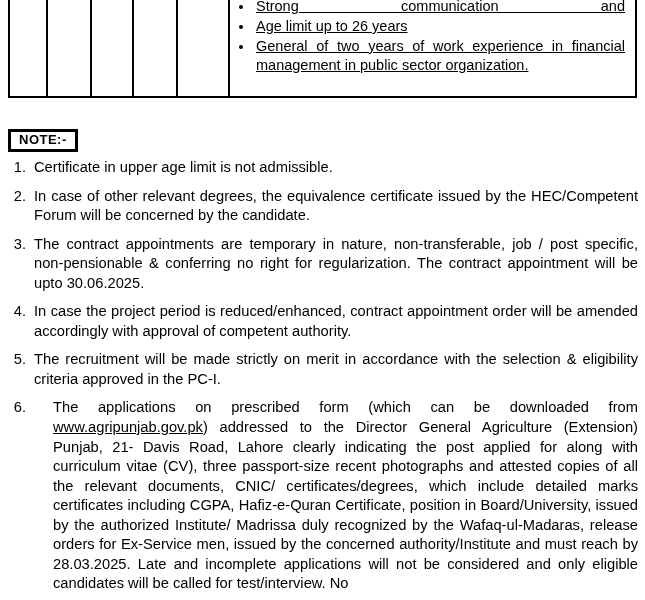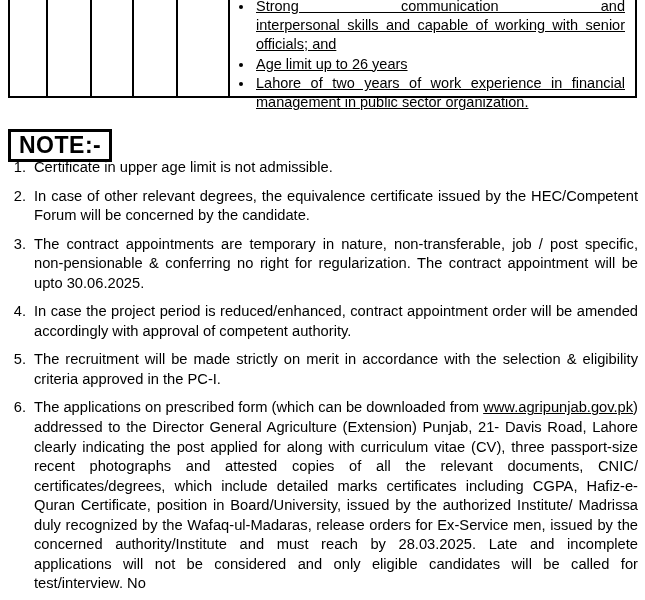--- a/index.html
+++ b/index.html
@@ -70,21 +70,21 @@
     text-align-last: justify;
   }
 
   
   .note-head {
     position: absolute;
     top: 129px;
     left: 8px;
     border: 3px solid #000;
     padding: 1px 8px 2px 8px;
-    font-size: 23px;
+    font-size: 13px;
     font-weight: bold;
     letter-spacing: 0.5px;
     line-height: 1.05;
   }
 
   
   .notes {
     position: absolute;
     top: 158px;
     left: 8px;
@@ -103,40 +103,41 @@
     text-align: right;
     padding-right: 8px;
     box-sizing: border-box;
   }
   .note-body {
     flex: 1;
     text-align: justify;
   }
   .note-body.last {
     text-align: justify;
+    margin-left: 19px;
   }
   b, strong { font-weight: normal; }
   u { text-decoration: underline; }
 </style>
 </head>
 <body>
 
 <div class="page">
 
   <div class="table-frag">
     <div class="tcell c1"></div>
     <div class="tcell c2"></div>
     <div class="tcell c3"></div>
     <div class="tcell c4"></div>
     <div class="tcell c5"></div>
     <div class="tcell c6">
       <ul class="req-list">
-        <li class="firstline"><span class="spread">Strong communication and</span><span>interpersonal skills and capable of working with senior officials; and</span></li>
+        <li class="firstline"><span class="spread">Strong communication and</span></li>
         <li>Age limit up to 26 years</li>
-        <li>Lahore of two years of work experience in financial management in public sector organization.</li>
+        <li>General of two years of work experience in financial management in public sector organization.</li>
       </ul>
     </div>
   </div>
 
   <div class="note-head">NOTE:-</div>
 
   <div class="notes">
 
     <div class="note-item">
       <div class="note-num">1.</div>

